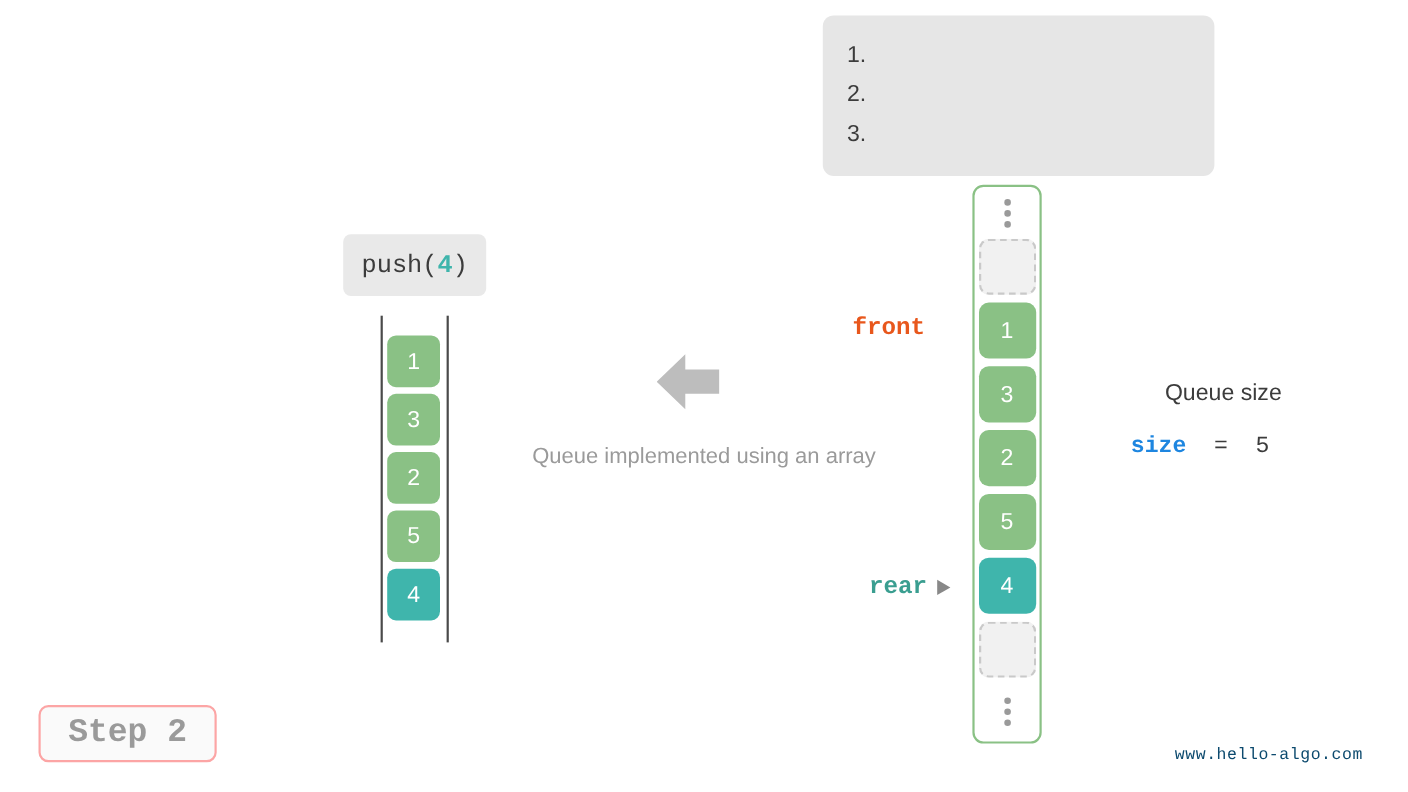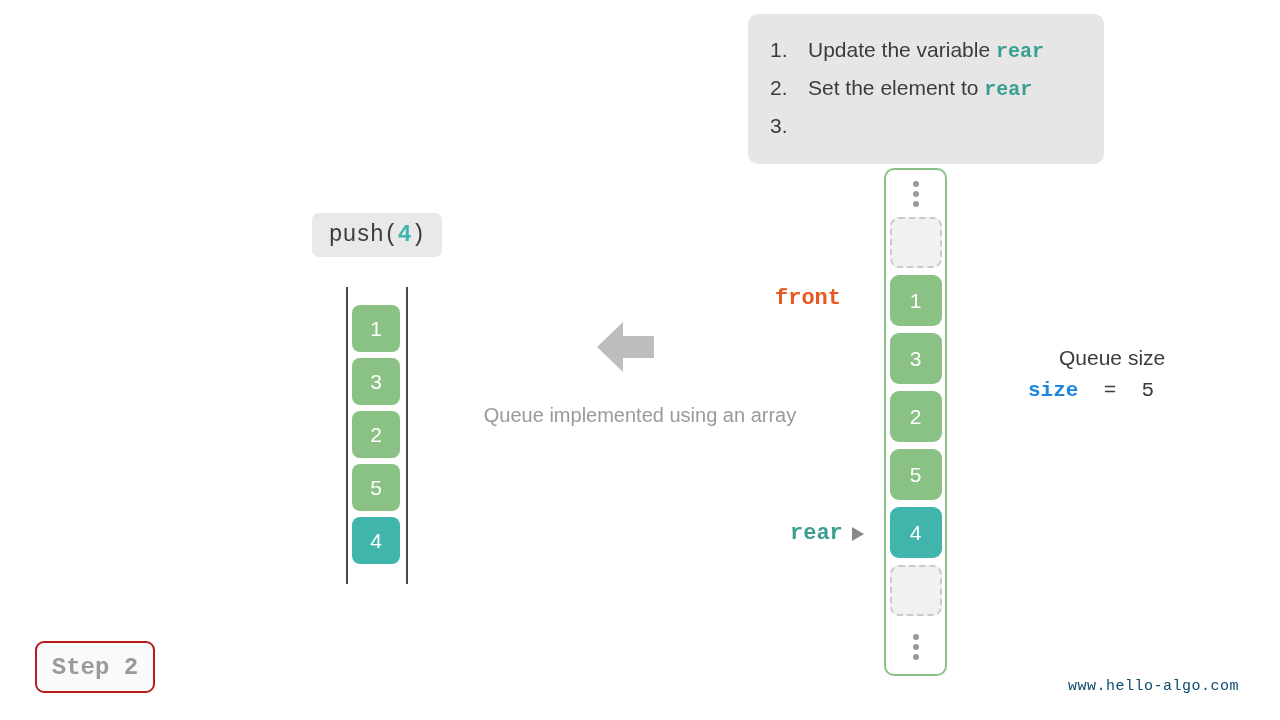--- a/index.html
+++ b/index.html
@@ -49,21 +49,21 @@
   }
   .kw-teal { color: #3a9e90; }
   .kw-blue { color: #1e86e0; }
 
   
   #push-chip {
     position: absolute;
     left: 312px;
     top: 213px;
     width: 130px;
-    height: 44px;
+    height: 56px;
     background: #e9e9e9;
     border-radius: 7px;
     display: flex;
     align-items: center;
     justify-content: center;
     font-family: "Liberation Mono", monospace;
     font-size: 23px;
     color: #3c3c3c;
     letter-spacing: 0px;
   }
@@ -215,70 +215,68 @@
     top: 343px;
     white-space: nowrap;
   }
   #size-title {
     font-size: 21px;
     color: #3c3c3c;
     line-height: 30px;
     margin-left: 31px;
   }
   #size-expr {
-    margin-top: 4px;
+    margin-top: 20px;
     font-family: "Liberation Mono", monospace;
     font-size: 21px;
     color: #3c3c3c;
     line-height: 28px;
   }
   #size-expr .var { color: #1e86e0; font-weight: bold; }
 
   
   #step-badge {
     position: absolute;
     left: 35px;
     top: 641px;
-    width: 120px;
+    width: 162px;
     height: 52px;
     box-sizing: border-box;
     background: #fafafa;
-    border: 2px solid #b91c1c;
+    border: 2px solid #fca5a5;
     border-radius: 9px;
     display: flex;
     align-items: center;
     justify-content: center;
     font-family: "Liberation Mono", monospace;
     font-weight: bold;
-    font-size: 24px;
+    font-size: 30px;
     color: #9a9a9a;
   }
 
   
   #watermark {
     position: absolute;
     left: 1068px;
     top: 678px;
     font-family: "Liberation Mono", monospace;
     font-size: 15px;
     color: #0c4a6e;
     letter-spacing: 0.5px;
   }
 </style>
 </head>
 <body>
 
 <div id="instruction-panel">
   <div class="instr-row">
     <span class="instr-num">1.</span>
-    <span class="instr-text"><span>Update the variable </span><span class="kw-mono kw-teal">rear</span><span></span></span>
   </div>
   <div class="instr-row">
     <span class="instr-num">2.</span>
-    <span class="instr-text"><span>Set the element to </span><span class="kw-mono kw-teal">rear</span><span></span></span>
   </div>
   <div class="instr-row">
     <span class="instr-num">3.</span>
   </div>
 </div>
 
 <div id="push-chip">
     <span>push(</span>
     <span class="arg">4</span>
     <span>)</span>

